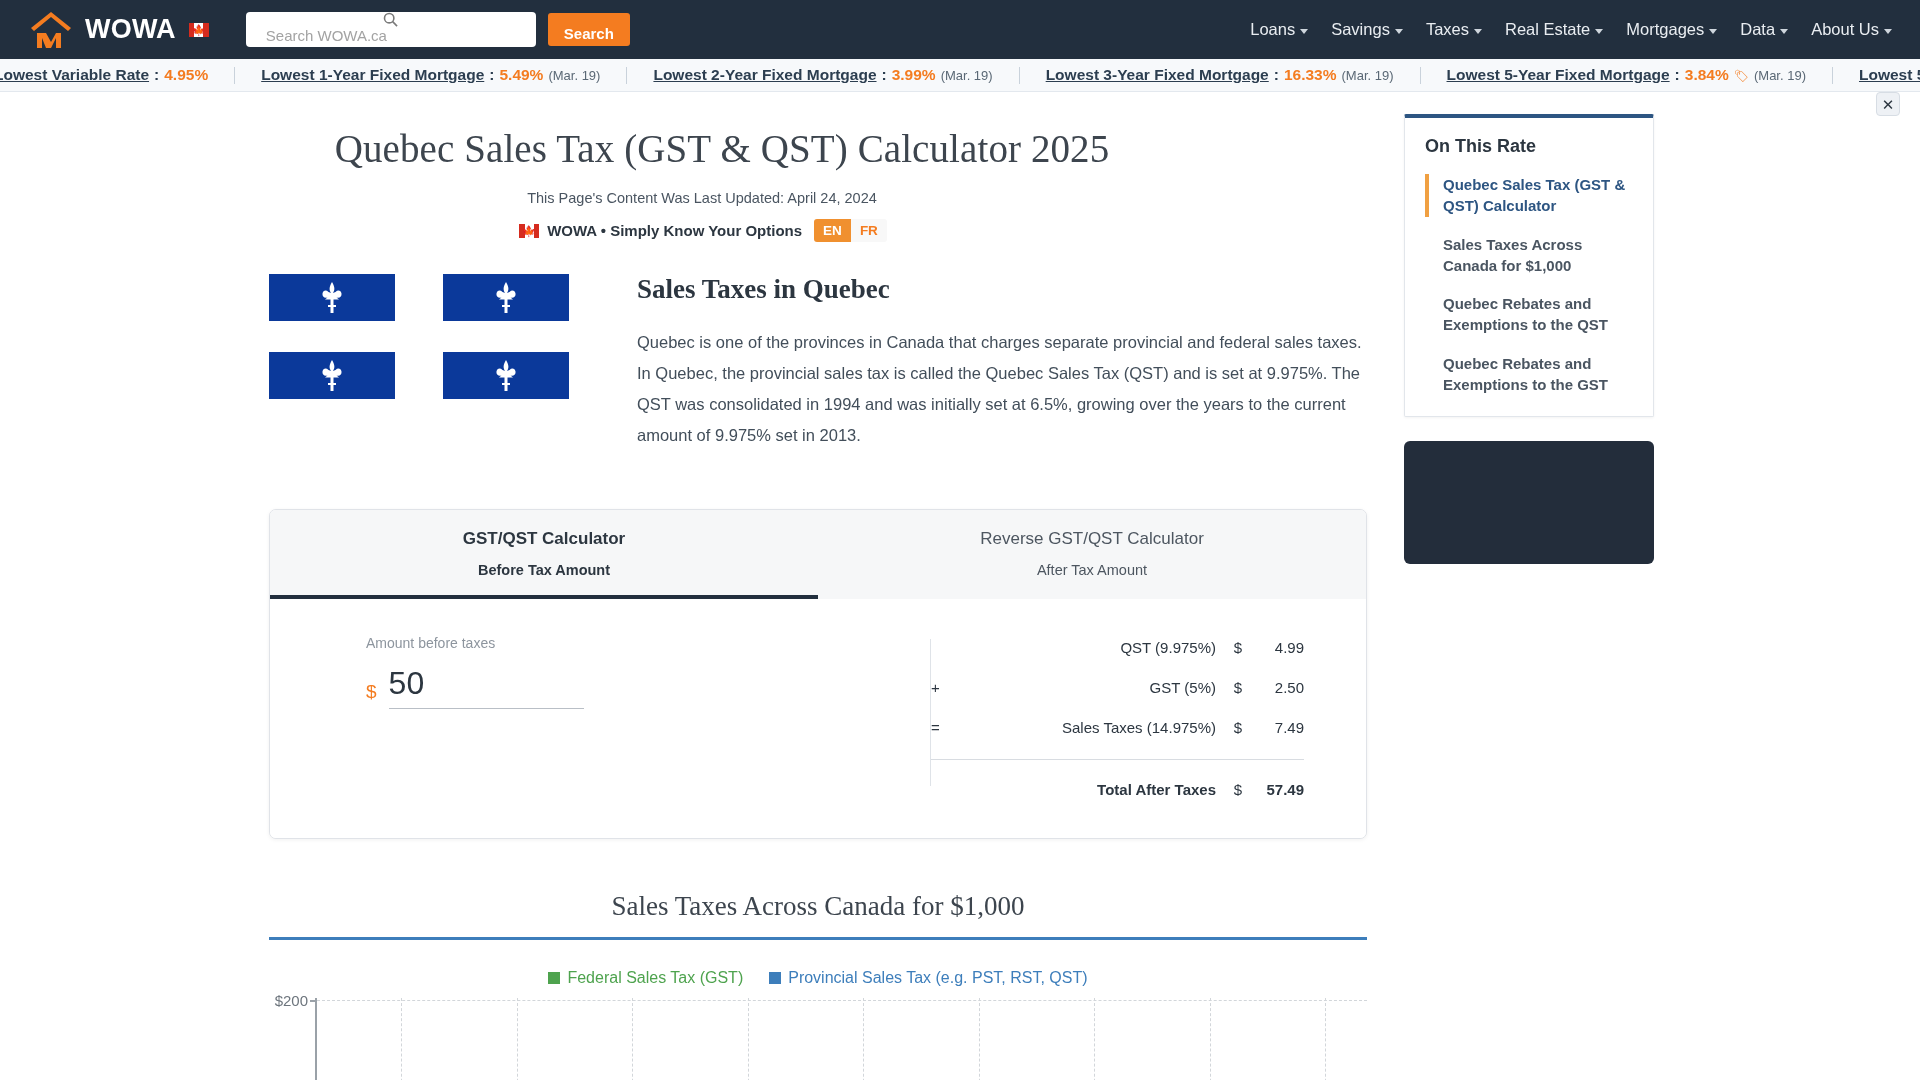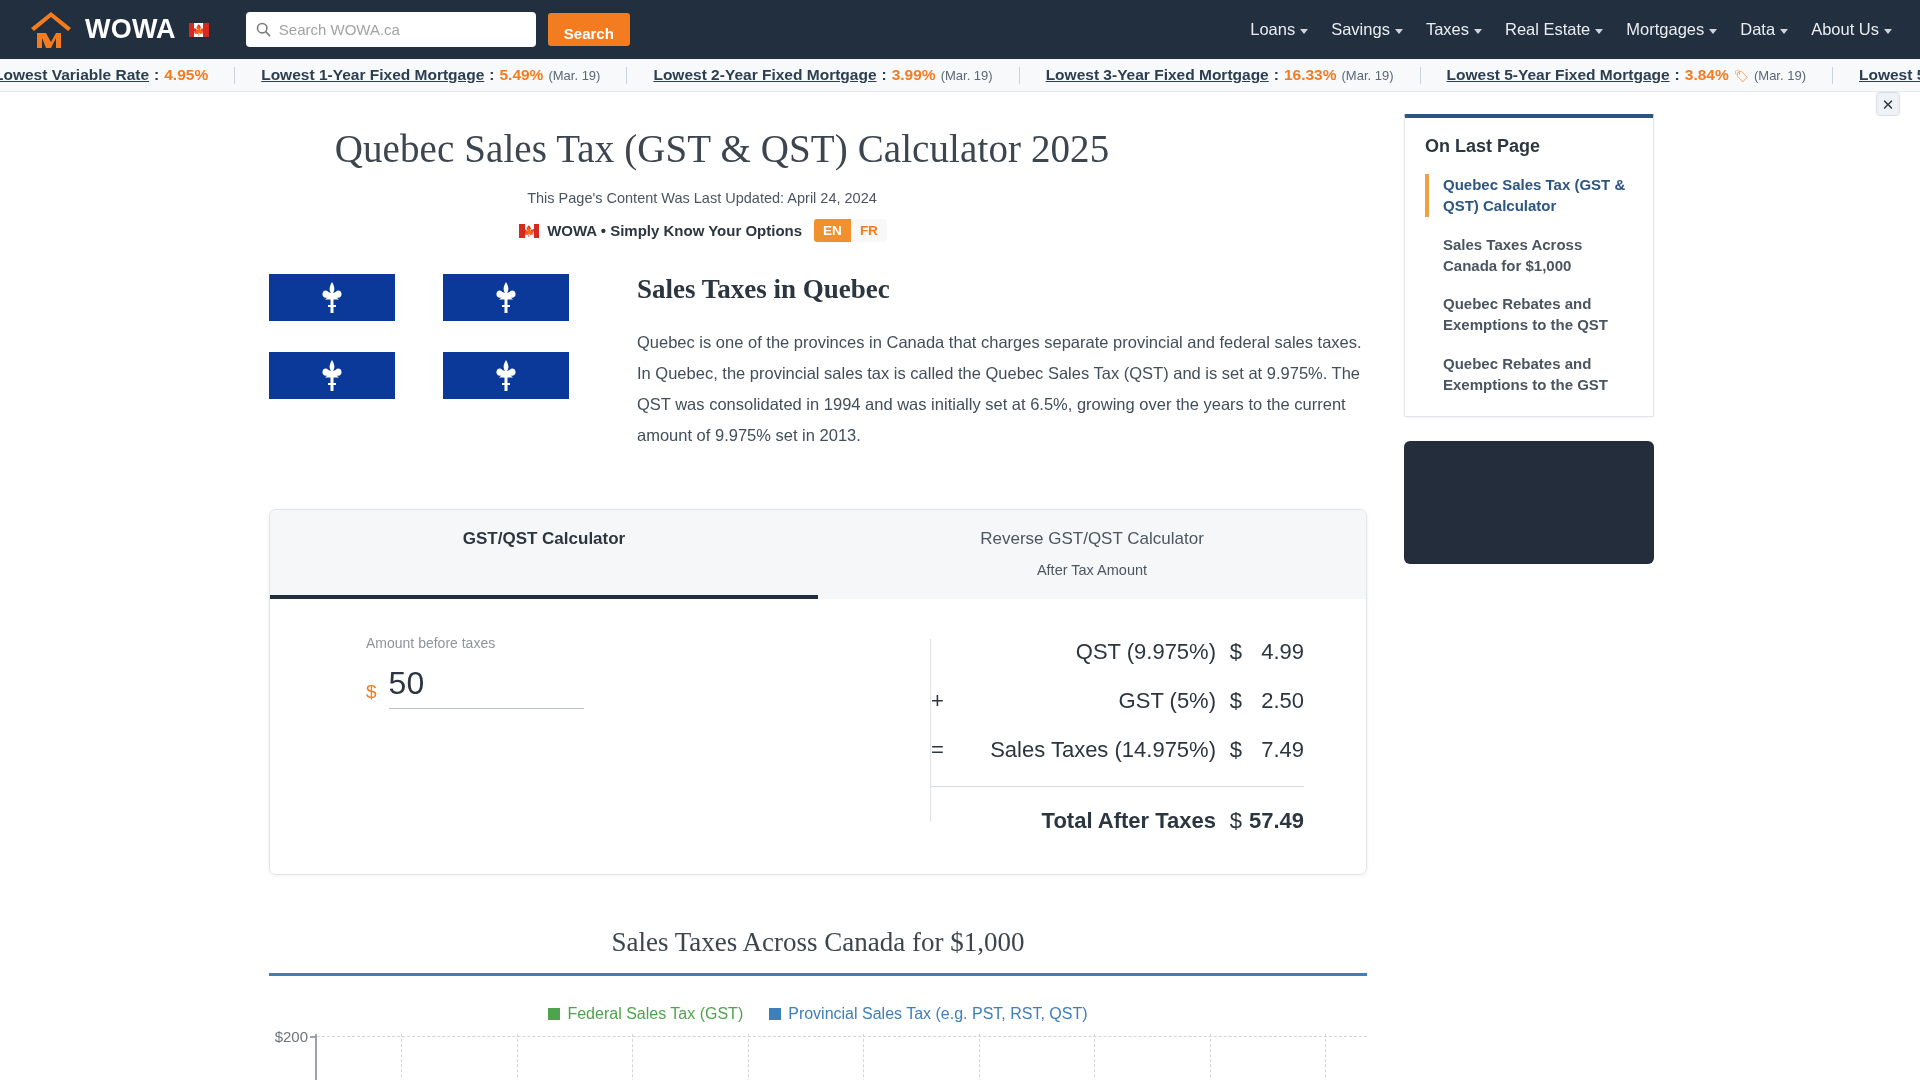--- a/index.html
+++ b/index.html
@@ -36,21 +36,21 @@
   .ca-leaf {
     position: absolute; left: 50%; top: 50%; transform: translate(-50%,-50%);
     color: #d52b1e; font-size: 11px; line-height: 1;
   }
 
   .searchwrap {
     margin-left: 37px; display: flex; align-items: center; flex-shrink: 0;
   }
   .searchbox {
     width: 290px; height: 35px; background: #ffffff; border-radius: 4px;
-    display: flex; align-items: center; padding: 0 10px; gap: 8px;
+    display: flex; align-items: center; padding: 0 20px;  flex-direction: column;
   }
   .search-icon { width: 15px; height: 15px; flex-shrink: 0; }
   .search-input {
     border: 0; outline: 0; font-size: 15px; color: #555; width: 100%;
     font-family: "Liberation Sans", sans-serif; background: transparent;
   }
   .search-input::placeholder { color: #a3a3a3; }
   .search-btn {
     margin-left: 12px; background: #f47c20; color: #fff; border: 0;
     height: 33px; padding: 12px 16px; border-radius: 3px;
@@ -155,21 +155,21 @@
   .dollar-sign { color: #f47c20; font-size: 19px; line-height: 1; padding-bottom: 8px; }
   .amount-input {
     border: 0; border-bottom: 1px solid #b9bfc6; outline: 0;
     font-size: 32px; color: #2c3640; width: 195px; padding-bottom: 6px;
     font-family: "Liberation Sans", sans-serif; background: transparent;
   }
   .calc-divider { width: 1px; background: #dfe3e8; margin: 4px 0 12px; }
   .calc-right { flex: 1; padding: 4px 62px 0 0; }
   .taxrow {
     display: grid; grid-template-columns: 34px 1fr 26px 62px;
-    align-items: baseline; font-size: 22px; color: #2c3640; margin-bottom: 23px;
+    align-items: baseline; font-size: 15px; color: #2c3640; margin-bottom: 23px;
   }
   .taxrow .op { text-align: left; }
   .taxrow .nm { text-align: right; }
   .taxrow .cur { text-align: right; }
   .taxrow .val { text-align: right; }
   .taxrow.total { margin-top: 19px; padding-top: 21px; border-top: 1px solid #d8dce1; margin-bottom: 0; }
   .taxrow.total .nm, .taxrow.total .val { font-weight: bold; }
 
   
   .chart-sec { margin: 52px 0 0 269px; width: 1098px; }
@@ -379,20 +379,21 @@
       <div class="intro-body">
         <h2 class="section-h">Sales Taxes in Quebec</h2>
         <p class="intro-p">Quebec is one of the provinces in Canada that charges separate provincial and federal sales taxes. In Quebec, the provincial sales tax is called the Quebec Sales Tax (QST) and is set at 9.975%. The QST was consolidated in 1994 and was initially set at 6.5%, growing over the years to the current amount of 9.975% set in 2013.</p>
       </div>
     </div>
 
     <div class="calc">
       <div class="tabs">
         <div class="tab active">
           <div class="tab-title">GST/QST Calculator</div>
+          <div class="tab-sub">Before Tax Amount</div>
         </div>
         <div class="tab inactive">
           <div class="tab-title">Reverse GST/QST Calculator</div>
           <div class="tab-sub">After Tax Amount</div>
         </div>
       </div>
 
       <div class="calc-body">
         <div class="calc-left">
           <div class="field-label">Amount before taxes</div>
@@ -468,21 +469,21 @@
           <div class="gridline-v" style="left:85%"></div>
           <div class="gridline-v" style="left:96%"></div>
         </div>
       </div>
     </div>
 
   </div>
 
   <div class="rail">
     <div class="toc-card">
-      <div class="toc-head">On Last Page</div>
+      <div class="toc-head">On This Rate</div>
       <div class="toc-item active">Quebec Sales Tax (GST &amp; QST) Calculator</div>
       <div class="toc-item">Sales Taxes Across Canada for $1,000</div>
       <div class="toc-item">Quebec Rebates and Exemptions to the QST</div>
       <div class="toc-item">Quebec Rebates and Exemptions to the GST</div>
     </div>
     <div class="ad-box"></div>
     <div class="close-btn">✕</div>
   </div>
 
 </div>

